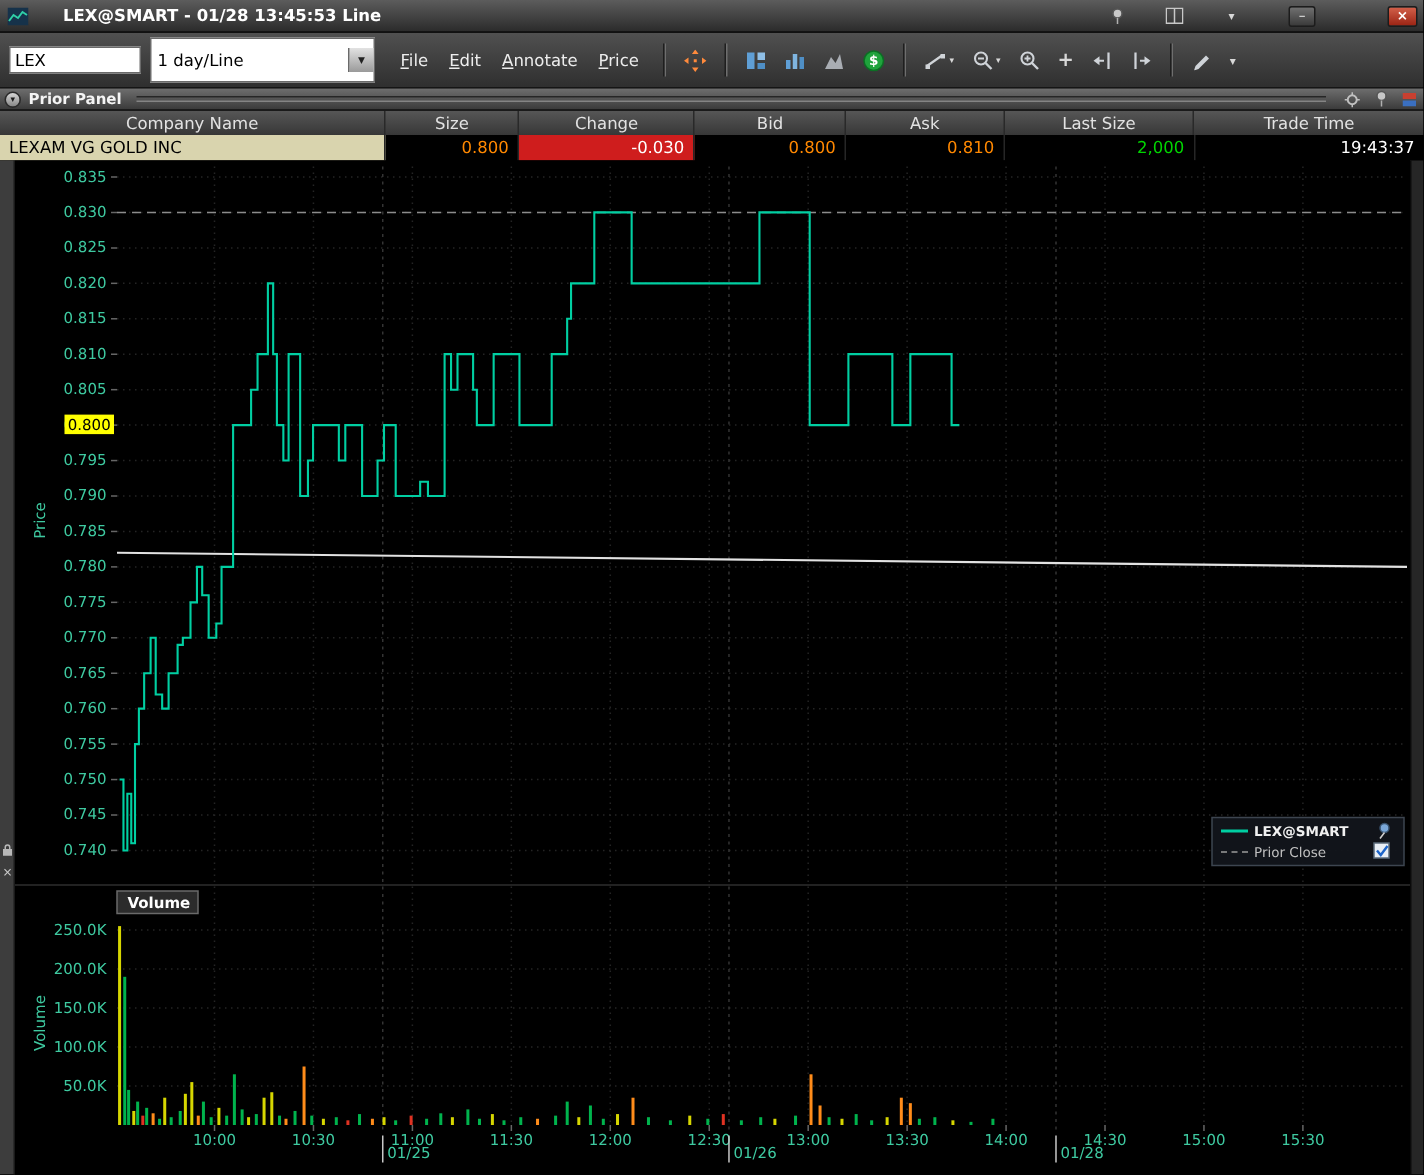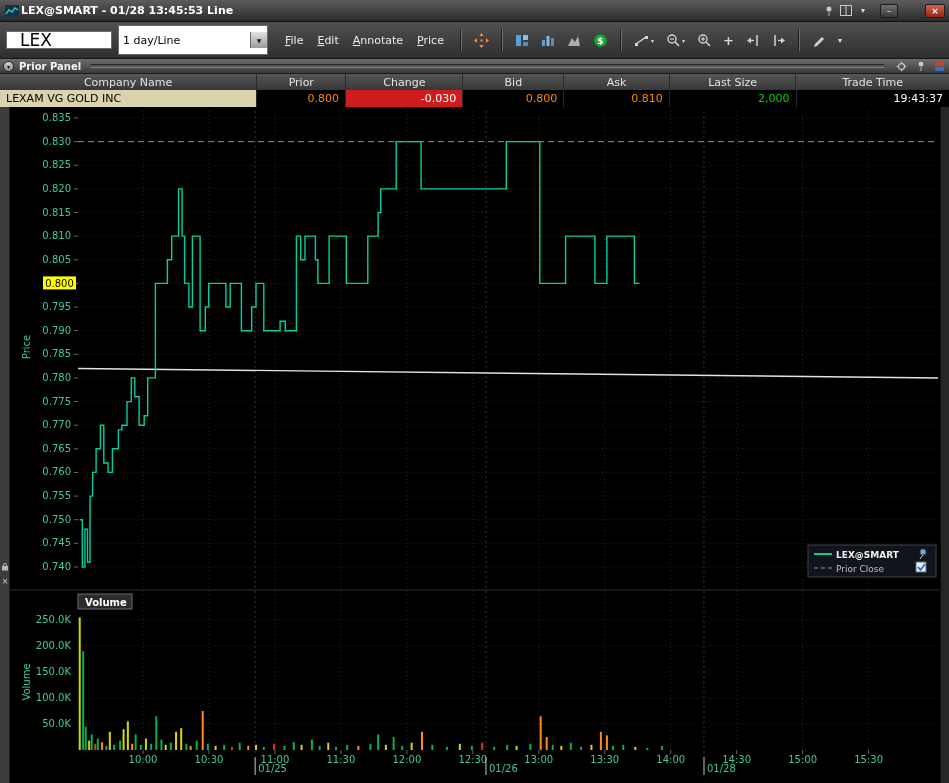--- a/index.html
+++ b/index.html
@@ -2,33 +2,33 @@
 <html><head>
 <meta charset="utf-8">
 <style>
   html,body{margin:0;padding:0;}
   body{width:949px;height:783px;background:#000;font-family:"DejaVu Sans",sans-serif;overflow:hidden;
        -webkit-font-smoothing:none;}
   .window{width:949px;height:783px;display:flex;flex-direction:column;background:#000;}
 
   
   .titlebar{height:22px;background:linear-gradient(#5c5c5c,#2b2b2b);display:flex;align-items:center;
-            padding:0 4px;gap:1px;border-bottom:1px solid #111;box-sizing:border-box;text-align:right;}
+            padding:0 4px;gap:22px;border-bottom:1px solid #111;box-sizing:border-box;text-align:right;}
   .title{color:#fff;font-size:11px;font-weight:bold;white-space:nowrap;}
   .tb-spacer{flex:1;}
   .tb-icon{display:flex;align-items:center;justify-content:center;width:16px;height:14px;color:#d8d8d8;font-size:8px;}
   .winbtn{width:18px;height:14px;display:flex;align-items:center;justify-content:center;font-size:9px;color:#e8e8e8;
           background:linear-gradient(#707070,#3a3a3a);border:1px solid #1c1c1c;border-radius:2px;box-sizing:border-box;}
   .winbtn.minimize{margin-left:8px;}
   .winbtn.close{background:linear-gradient(#d2604a,#9c2414);color:#fff;margin-left:26px;width:20px;font-weight:bold;}
 
   
   .toolbar{height:37px;background:linear-gradient(#505050,#2f2f2f);display:flex;align-items:center;
            padding:0 6px;gap:6px;border-bottom:1px solid #151515;box-sizing:border-box;}
-  .sym-input{width:106px;height:18px;font-family:"DejaVu Sans",sans-serif;font-size:17px;padding:1px 13px;
+  .sym-input{width:88px;height:18px;font-family:"DejaVu Sans",sans-serif;font-size:11px;padding:1px 3px;
              border:1px solid #6a6a6a;background:#fff;color:#000;box-sizing:border-box;}
   .combo{width:150px;height:30px;background:#fff;border:1px solid #6a6a6a;display:flex;align-items:center;
          font-size:11px;color:#000;box-sizing:border-box;}
   .combo .val{flex:1;padding-left:4px;white-space:nowrap;overflow:hidden;}
   .combo-btn{width:16px;height:16px;background:linear-gradient(#e2e2e2,#9a9a9a);border-left:1px solid #6a6a6a;
              font-size:6px;color:#222;display:flex;align-items:center;justify-content:center;}
   .menus{display:flex;align-items:center;margin-left:4px;}
   .menu-item{color:#ededed;font-size:11px;padding:3px 7px;display:inline-block;cursor:default;}
   .menu-item::first-letter{text-decoration:underline;}
   .tsep{width:0;height:22px;border-left:1px solid #1e1e1e;border-right:1px solid #6e6e6e;margin:0 3px;}
@@ -213,21 +213,21 @@
     <span class="qp-ic">
       <svg width="9" height="9">
           <rect width="9" height="4" fill="#c84030"></rect>
           <rect y="5" width="9" height="4" fill="#3a6fc0"></rect>
         </svg>
     </span>
   </div>
 
   <div class="qhead">
     <div class="c col-company">Company Name</div>
-    <div class="c col-last">Prior</div>
+    <div class="c col-last">Size</div>
     <div class="c col-change">Change</div>
     <div class="c col-bid">Bid</div>
     <div class="c col-ask">Ask</div>
     <div class="c col-size">Last Size</div>
     <div class="c col-time">Trade Time</div>
   </div>
   <div class="qdata">
     <div class="c col-company cell-company">LEXAM VG GOLD INC</div>
     <div class="c col-last cell-last">0.800</div>
     <div class="c col-change cell-change">-0.030</div>

